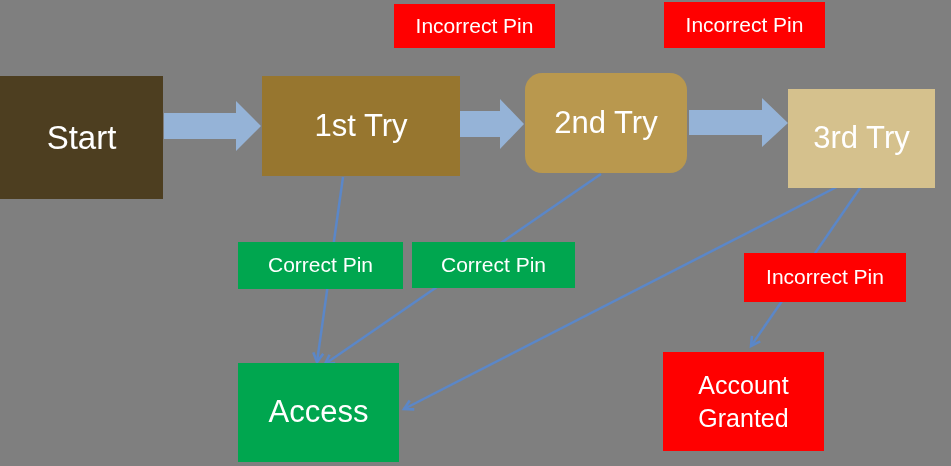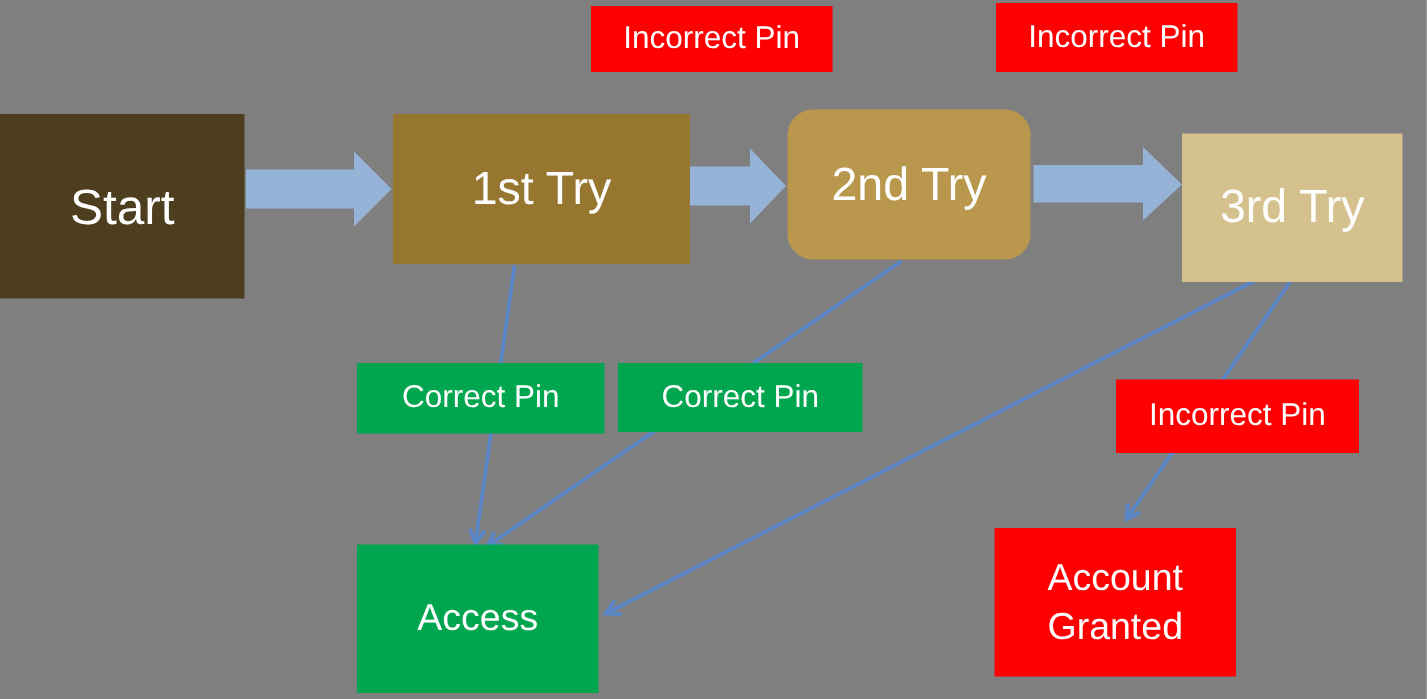--- a/index.html
+++ b/index.html
@@ -28,21 +28,21 @@
     display:flex;flex-direction:column;
     align-items:center;justify-content:center;
     color:var(--text);
     text-align:center;
     line-height:1.25;
   }
   .node-start  {left:0px;   top:76px;  width:163px; height:123px; background:var(--start-box); font-size:33px;}
   .node-try1   {left:262px; top:76px;  width:198px; height:100px; background:var(--try1-box);  font-size:31px;}
   .node-try2   {left:525px; top:73px;  width:162px; height:100px; background:var(--try2-box);  font-size:31px;border-radius:17px;}
   .node-try3   {left:788px; top:74px;  width:147px; height:99px;  background:var(--try3-box);  font-size:31px;margin-top:15px;}
-  .node-access {left:238px; top:363px; width:161px; height:99px;  background:var(--success);   font-size:25px; line-height:1.32;gap:28px;}
+  .node-access {left:238px; top:363px; width:161px; height:99px;  background:var(--success);   font-size:31px; line-height:1.32;gap:28px;}
   .node-blocked{left:663px; top:352px; width:161px; height:99px;  background:var(--failure);   font-size:25px; line-height:1.32;}
   .edge-label{font-size:21px;}
   .label-incorrect1{left:394px; top:4px;   width:161px; height:44px; background:var(--failure);}
   .label-incorrect2{left:664px; top:2px;   width:161px; height:46px; background:var(--failure);}
   .label-correct1  {left:238px; top:242px; width:165px; height:47px; background:var(--success);}
   .label-correct2  {left:412px; top:242px; width:163px; height:46px; background:var(--success);}
   .label-incorrect3{left:744px; top:253px; width:162px; height:49px; background:var(--failure);}
   .flow-arrow{fill:var(--flow-arrow);}
   .connector{stroke:var(--connector-arrow);stroke-width:2.5;fill:none;}
   #vhead path{stroke:var(--connector-arrow);}

